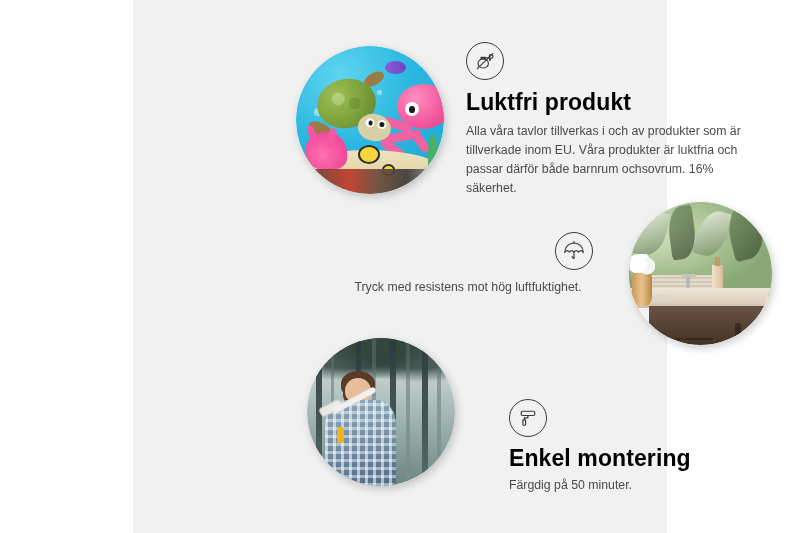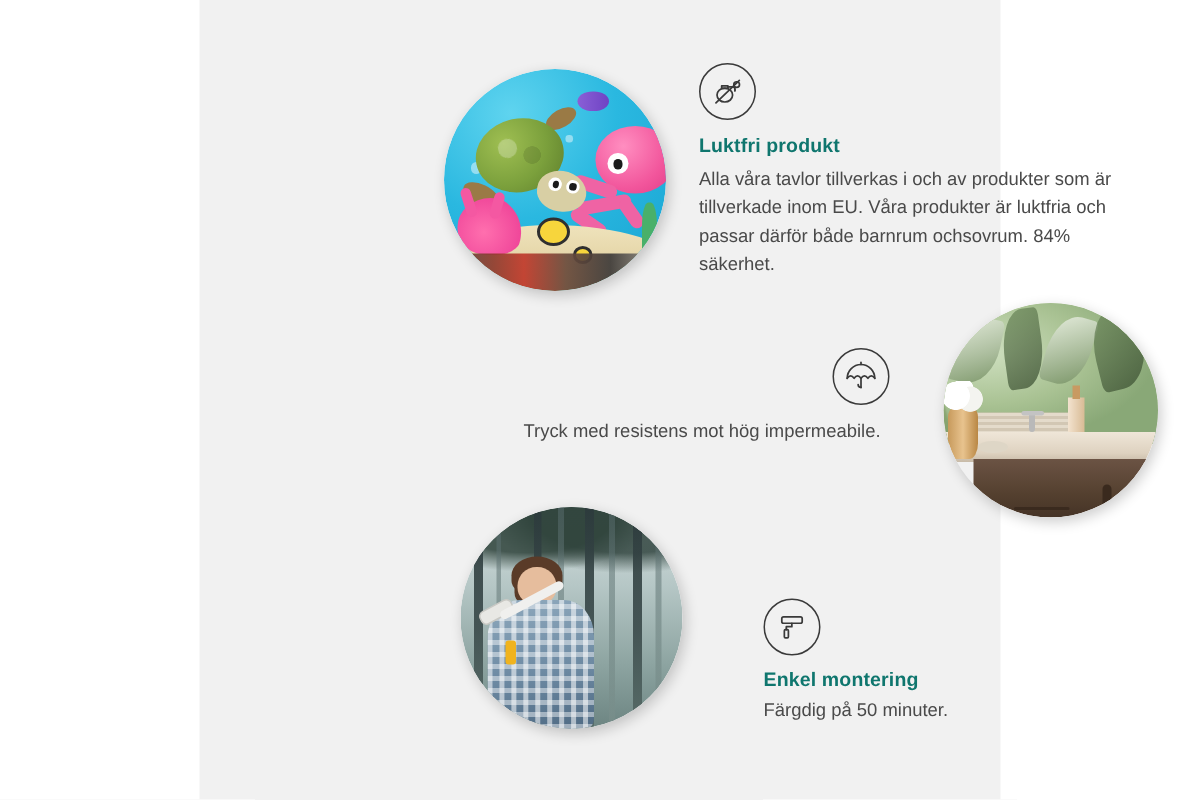--- a/index.html
+++ b/index.html
@@ -256,23 +256,23 @@
   .feature { position: absolute; }
 
   .icon-circle {
     width: 38px; height: 38px;
     border-radius: 50%;
     border: 1.4px solid #3a3a3a;
     display: flex; align-items: center; justify-content: center;
   }
 
   .feature-title {
-    font-size: 13px;
+    font-size: 23px;
     font-weight: bold;
-    color: #0f766e;
+    color: #000000;
     letter-spacing: .1px;
   }
 
   .feature-body {
     font-size: 12.3px;
     line-height: 1.55;
     color: #4a4a4a;
   }
 
   
@@ -332,21 +332,21 @@
         <svg width="24" height="24" viewBox="0 0 24 24" fill="none" stroke="#3a3a3a" stroke-width="1.15" stroke-linecap="round" stroke-linejoin="round">
           <ellipse cx="10.2" cy="14.4" rx="5.2" ry="4.6"></ellipse>
           <path d="M8.1 9.9h4.2v-1.6H8.1z"></path>
           <path d="M12.3 8.9h3.1a1.5 1.5 0 0 1 1.5 1.5v1.1"></path>
           <circle cx="18.1" cy="7.4" r="1.9"></circle>
           <path d="M16.9 11.5v-1.2"></path>
           <line x1="4.3" y1="19.6" x2="19.9" y2="4.6"></line>
         </svg>
       </div>
       <div class="feature-title">Luktfri produkt</div>
-      <div class="feature-body">Alla våra tavlor tillverkas i och av produkter som är tillverkade inom EU. Våra produkter är luktfria och passar därför både barnrum ochsovrum. 84% säkerhet.</div>
+      <div class="feature-body">Alla våra tavlor tillverkas i och av produkter som är tillverkade inom EU. Våra produkter är luktfria och passar därför både barnrum ochsovrum. 16% säkerhet.</div>
     </div>
 
     <div class="photo" id="photo-bathroom">
       <div class="photo-inner">
         <div class="bath-wall">
           <div class="leaf l1"></div>
           <div class="leaf l2 dark"></div>
           <div class="leaf l3"></div>
           <div class="leaf l4 dark"></div>
         </div>
@@ -367,21 +367,21 @@
     <div class="feature" id="feature-waterproof">
       <div class="icon-circle">
         <svg width="24" height="24" viewBox="0 0 24 24" fill="none" stroke="#3a3a3a" stroke-width="1.15" stroke-linecap="round" stroke-linejoin="round">
           <path d="M2.8 13.2a9.2 9.2 0 0 1 18.4 0"></path>
           <path d="M2.8 13.2c1.5-2.1 3.1-2.1 4.6 0 1.5-2.1 3.1-2.1 4.6 0 1.5-2.1 3.1-2.1 4.6 0 1.5-2.1 3.1-2.1 4.6 0"></path>
           <line x1="12" y1="13.2" x2="12" y2="19.3"></line>
           <path d="M12 19.3a1.9 1.9 0 0 1-1.9-1.9"></path>
           <line x1="12" y1="4" x2="12" y2="2.6"></line>
         </svg>
       </div>
-      <div class="feature-body">Tryck med resistens mot hög impermeabile.</div>
+      <div class="feature-body">Tryck med resistens mot hög luftfuktighet.</div>
     </div>
 
     <div class="photo" id="photo-forest">
       <div class="photo-inner">
         <div class="forest-bg"></div>
         <div class="forest-canopy"></div>
         <div class="tree" style="left:6%;  width:4%;"></div>
         <div class="tree small" style="left:16%; width:2.4%;"></div>
         <div class="tree" style="left:33%; width:3.4%;"></div>
         <div class="tree small" style="left:44%; width:2.6%;"></div>

